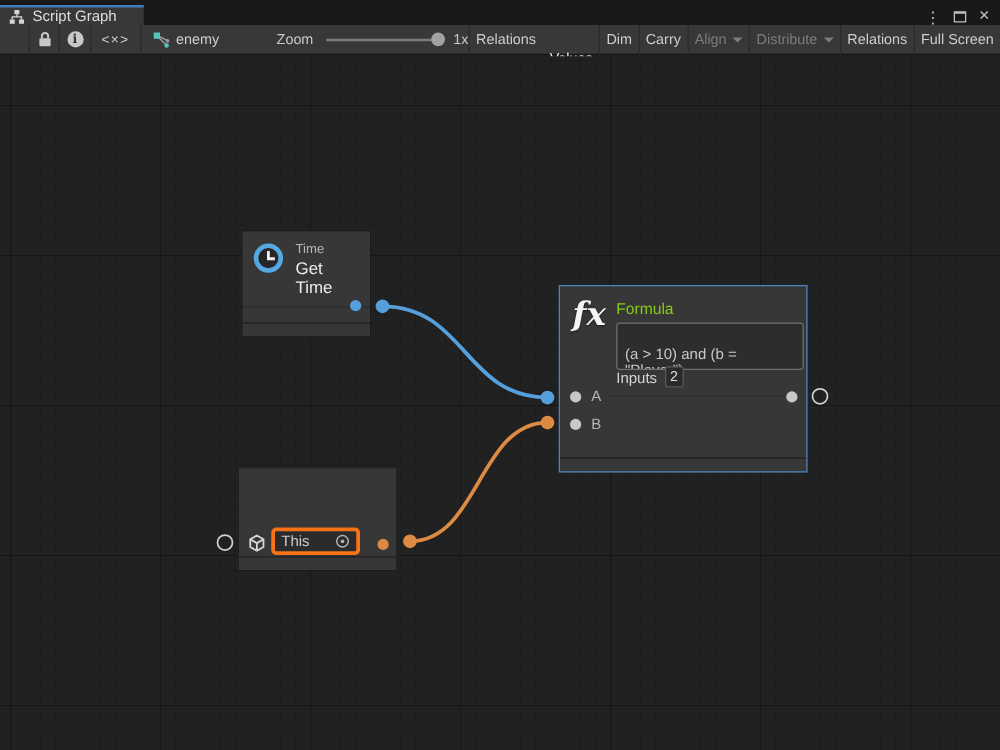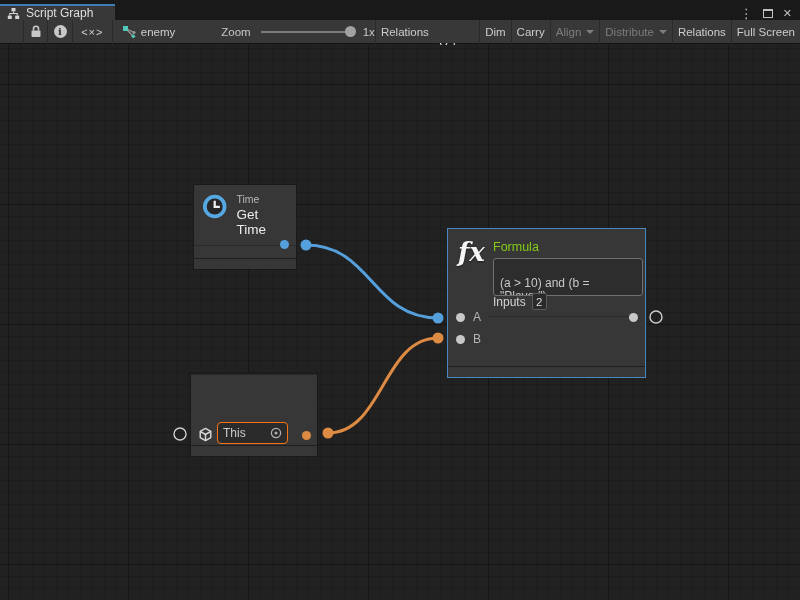--- a/index.html
+++ b/index.html
@@ -91,21 +91,21 @@
     border:1px solid #5a5a5a; border-radius:2px; font-size:11.5px; color:#dcdcdc;
     display:flex; align-items:center; justify-content:center; padding:0 2px; }
   .port-label { position:absolute; font-size:12px; color:#b4b4b4; }
   .a-row-line { position:absolute; left:40px; top:87px; width:140px; height:1px; background:#2c2c2c; }
 
   
   .node-getname { left:190px; top:328px; width:128px; height:84px; }
   .node-getname .node-body { border-top:1px solid #2b2b2b; height:29px; }
   .gn-cube-small { position:absolute; left:7px; top:53px; }
   .this-field { position:absolute; left:26px; top:48px; width:71px; height:22px;
-    background:#2b2b2b; border:1px solid #f97316; border-radius:4px;
+    background:#2b2b2b; border:3px solid #f97316; border-radius:4px;
     display:flex; align-items:center; padding:0 5px; font-size:12px; color:#cccccc; }
   .this-field .picker { margin-left:auto; display:flex; }
 </style>
 </head>
 <body>
 
 <div class="tabbar">
   <div class="tab">
     <svg width="13" height="13" viewBox="0 0 13 13">
       <rect x="4.5" y="1" width="4" height="3.4" fill="#d4d4d4"></rect>

